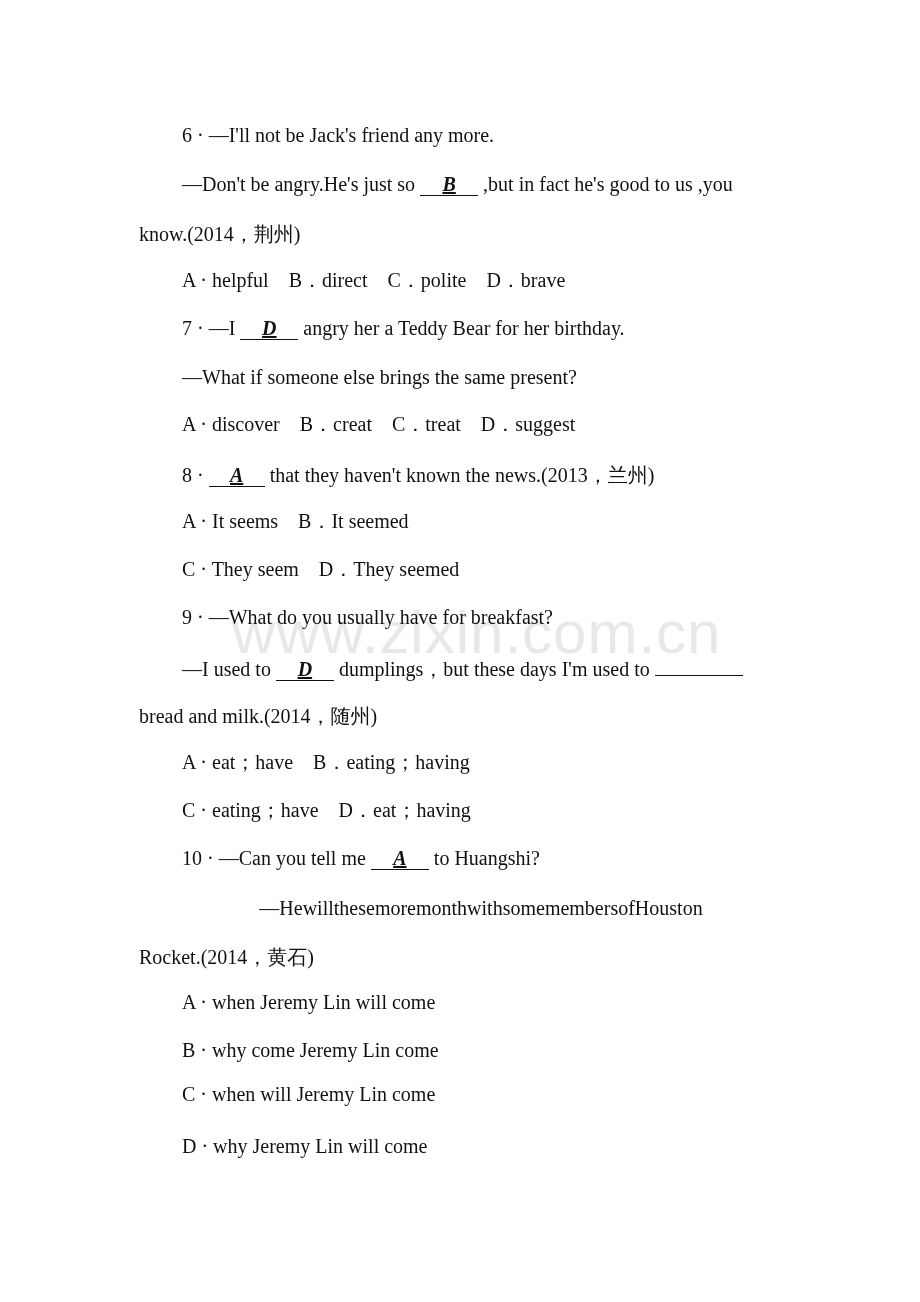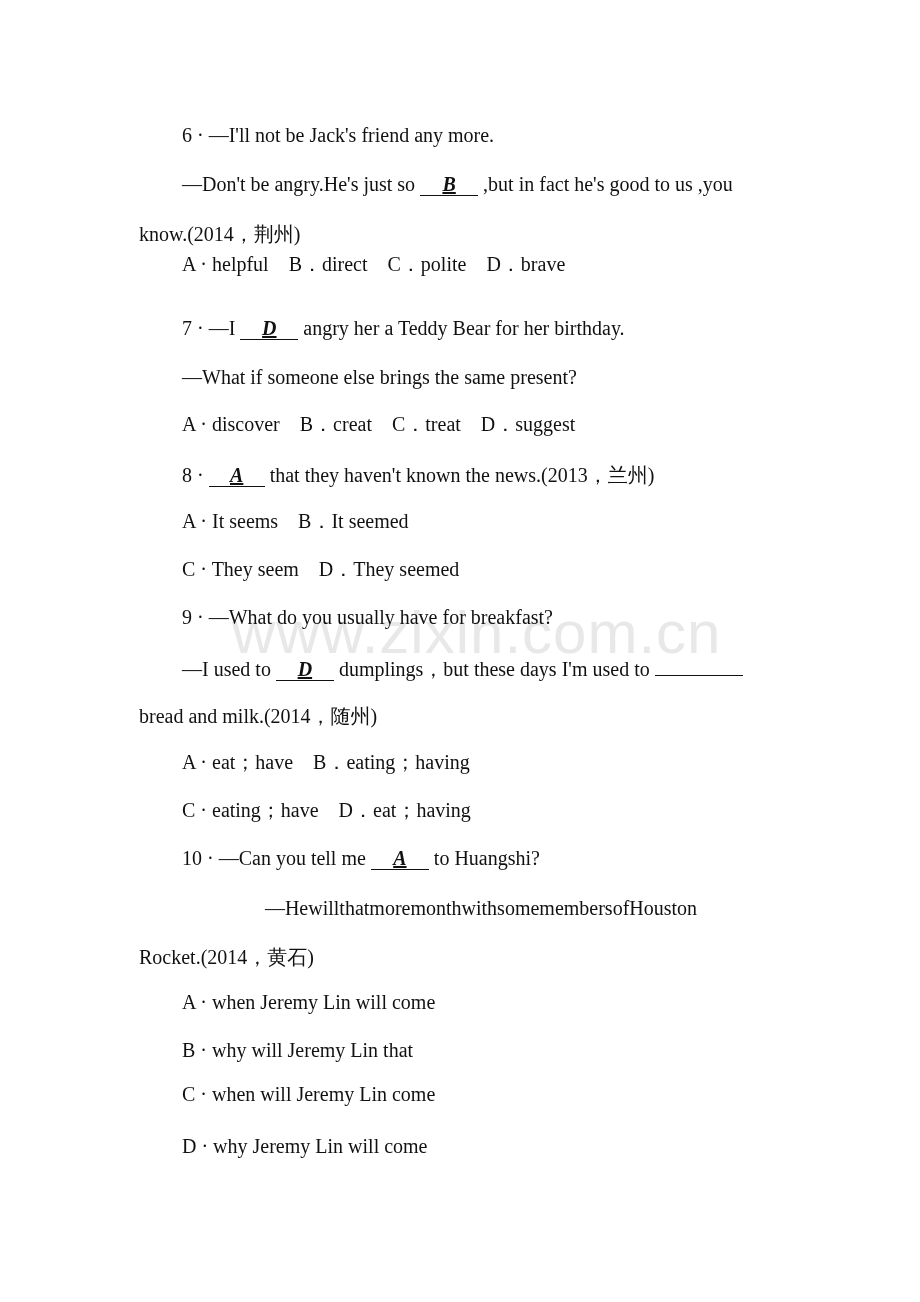--- a/index.html
+++ b/index.html
@@ -54,48 +54,48 @@
 </head>
 <body>
 
 <div class="watermark">www.zixin.com.cn</div>
 
 <div class="content">
 
   <div class="line indent" style="top:123px">6 · —I'll not be Jack's friend any more.</div>
   <div class="line indent" style="top:172px"><span>—Don't be angry.He's just so </span><span class="blank" style="width:58px"><span class="ans">B</span></span><span> ,but in fact he's good to us ,you</span></div>
   <div class="line flush" style="top:222px">know.(2014，荆州)</div>
-  <div class="line indent" style="top:252px">A · helpful    B．direct    C．polite    D．brave</div>
+  <div class="line indent" style="top:268px">A · helpful    B．direct    C．polite    D．brave</div>
 
   <div class="line indent" style="top:316px"><span>7 · —I </span><span class="blank" style="width:58px"><span class="ans">D</span></span><span> angry her a Teddy Bear for her birthday.</span></div>
   <div class="line indent" style="top:365px">—What if someone else brings the same present?</div>
   <div class="line indent" style="top:412px">A · discover    B．creat    C．treat    D．suggest</div>
 
   <div class="line indent" style="top:463px"><span>8 · </span><span class="blank" style="width:56px"><span class="ans">A</span></span><span> that they haven't known the news.(2013，兰州)</span></div>
   <div class="line indent" style="top:509px">A · It seems    B．It seemed</div>
   <div class="line indent" style="top:557px">C · They seem    D．They seemed</div>
 
   <div class="line indent" style="top:605px">9 · —What do you usually have for breakfast?</div>
   <div class="line indent" style="top:654px"><span>—I used to </span><span class="blank" style="width:58px"><span class="ans">D</span></span><span> dumplings，but these days I'm used to </span><span class="blank" style="width:88px"></span></div>
   <div class="line flush" style="top:704px">bread and milk.(2014，随州)</div>
   <div class="line indent" style="top:750px">A · eat；have    B．eating；having</div>
   <div class="line indent" style="top:798px">C · eating；have    D．eat；having</div>
 
   <div class="line indent" style="top:846px"><span>10 · —Can you tell me </span><span class="blank" style="width:58px"><span class="ans">A</span></span><span> to Huangshi?</span></div>
   <div class="justify" style="top:896px">
     <span>—He</span>
     <span>will</span>
-    <span>that</span>
+    <span>these</span>
     <span>more</span>
     <span>month</span>
     <span>with</span>
     <span>some</span>
     <span>members</span>
     <span>of</span>
     <span>Houston</span>
   </div>
   <div class="line flush" style="top:945px">Rocket.(2014，黄石)</div>
   <div class="line indent" style="top:990px">A · when Jeremy Lin will come</div>
-  <div class="line indent" style="top:1038px">B · why will Jeremy Lin that</div>
+  <div class="line indent" style="top:1038px">B · why come Jeremy Lin come</div>
   <div class="line indent" style="top:1082px">C · when will Jeremy Lin come</div>
   <div class="line indent" style="top:1134px">D · why Jeremy Lin will come</div>
 
 </div>
 
 </body></html>

